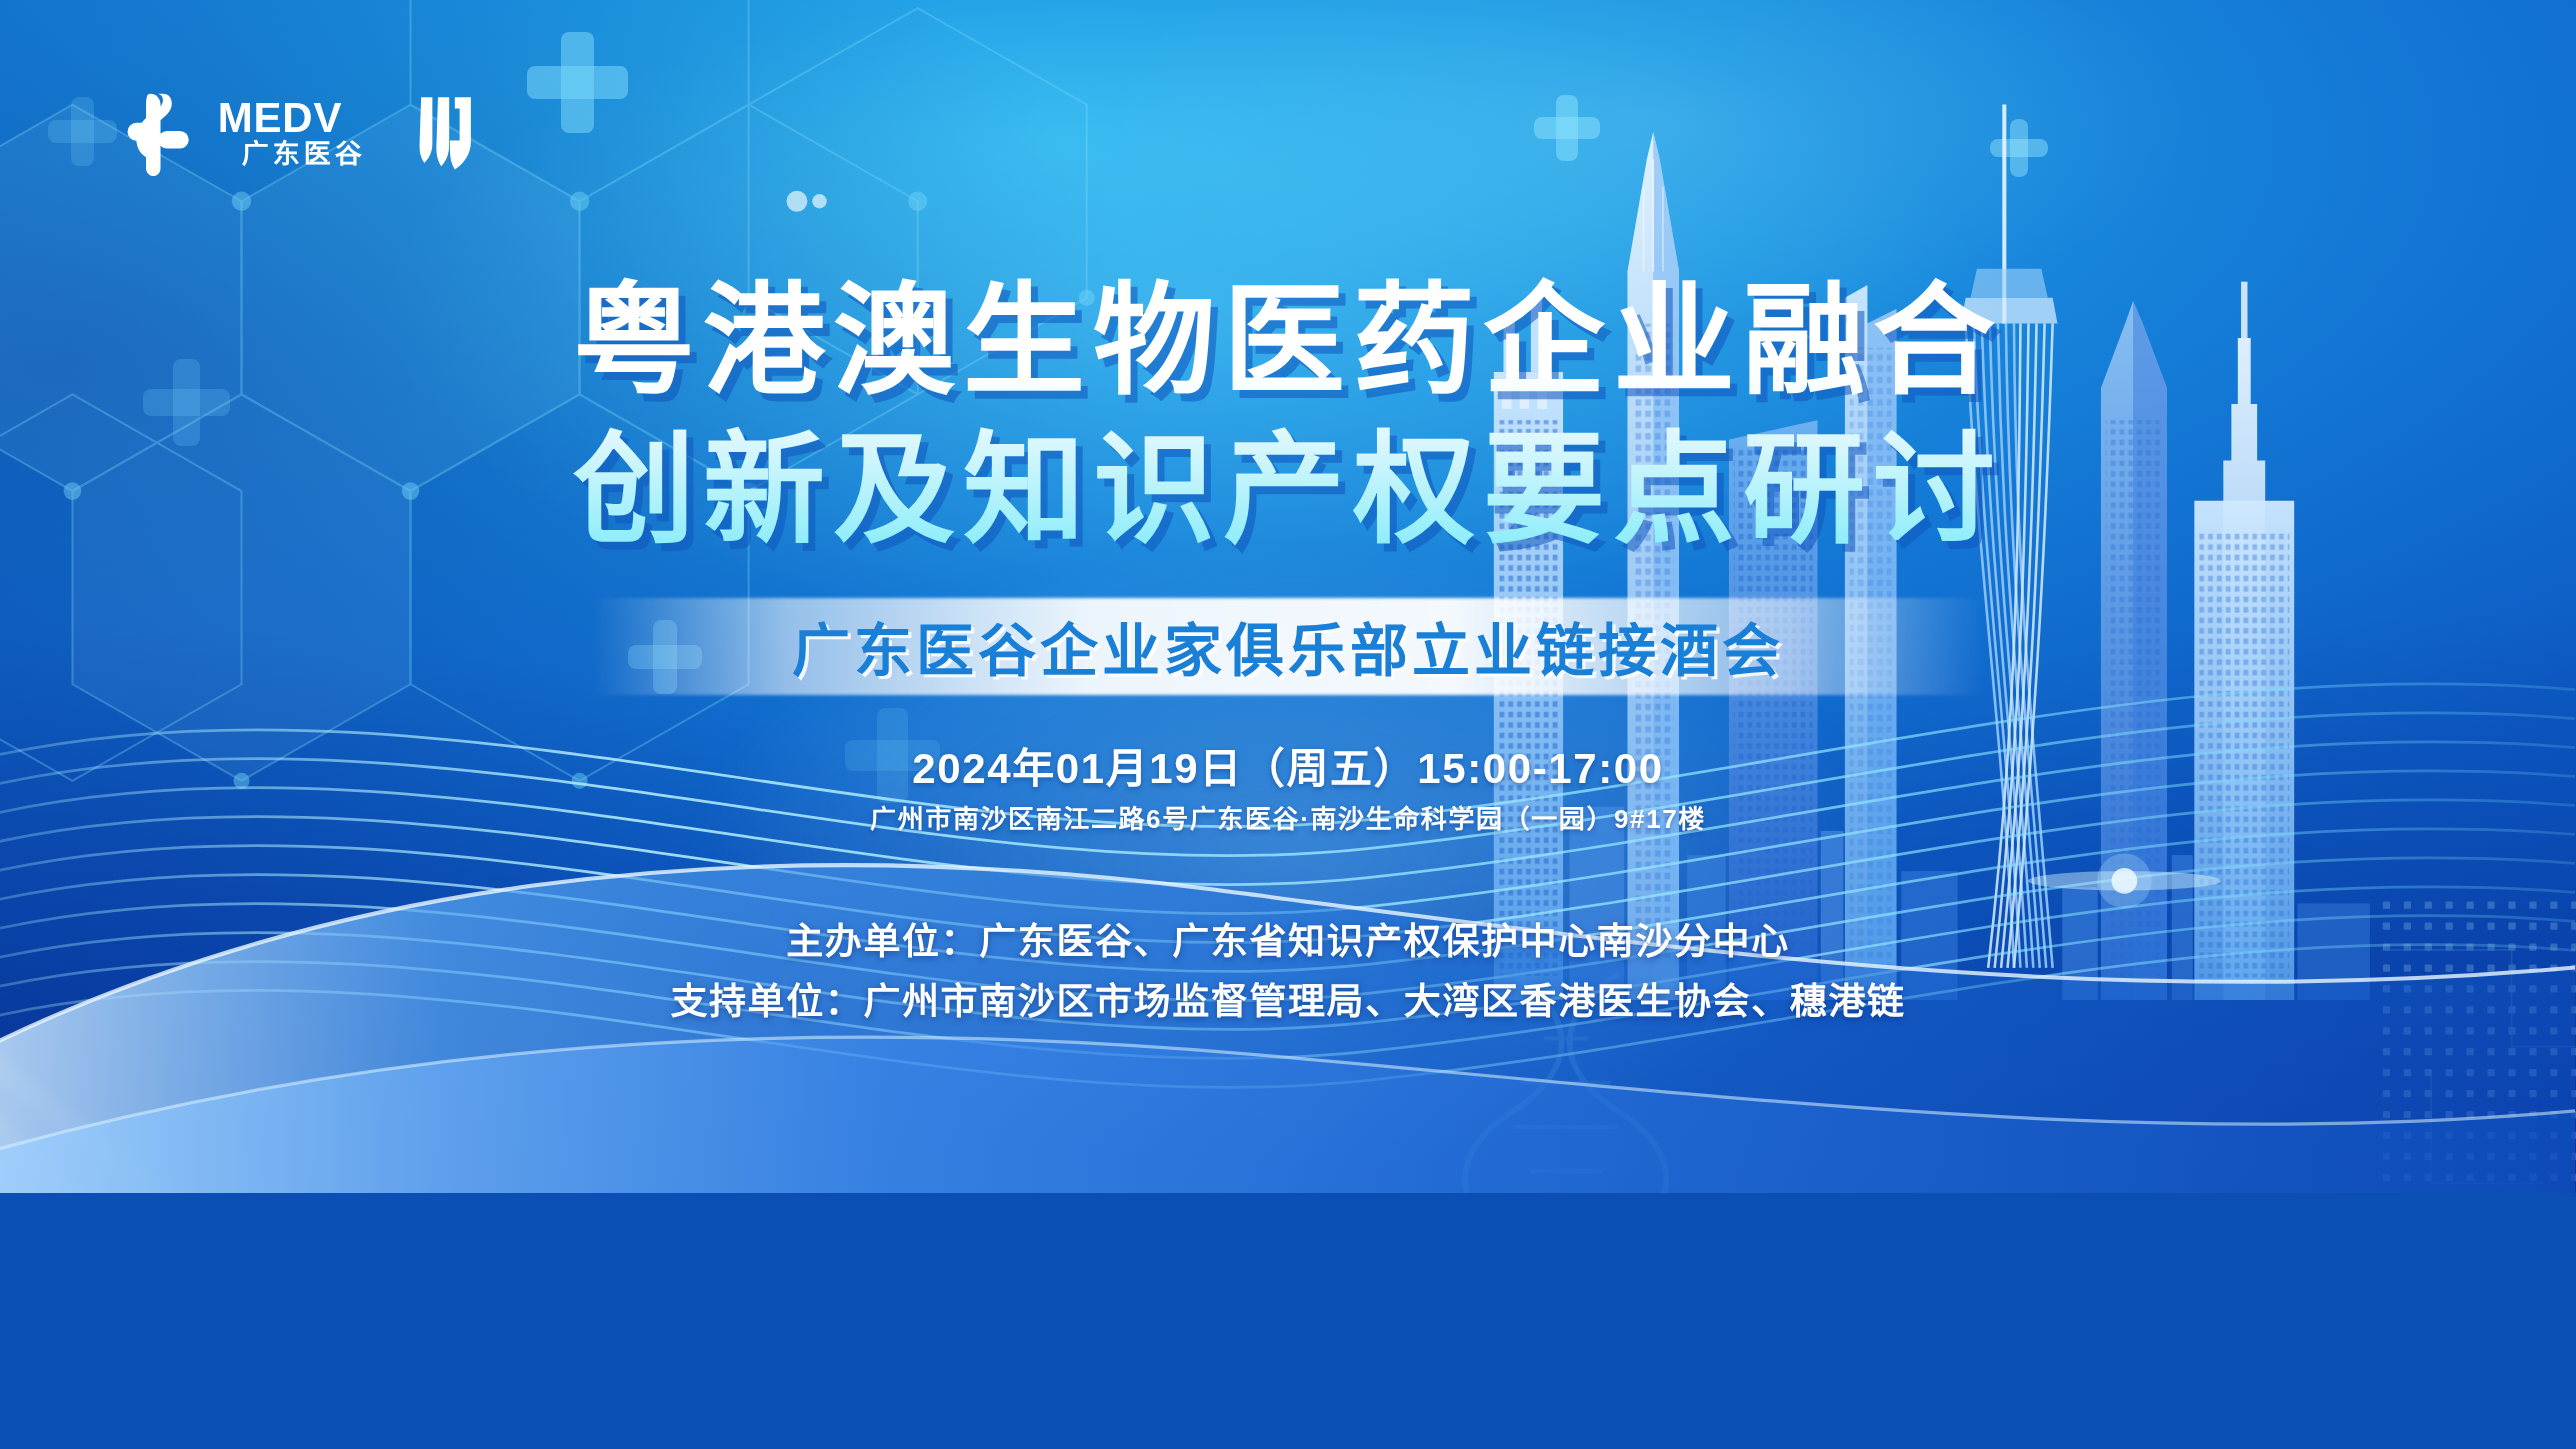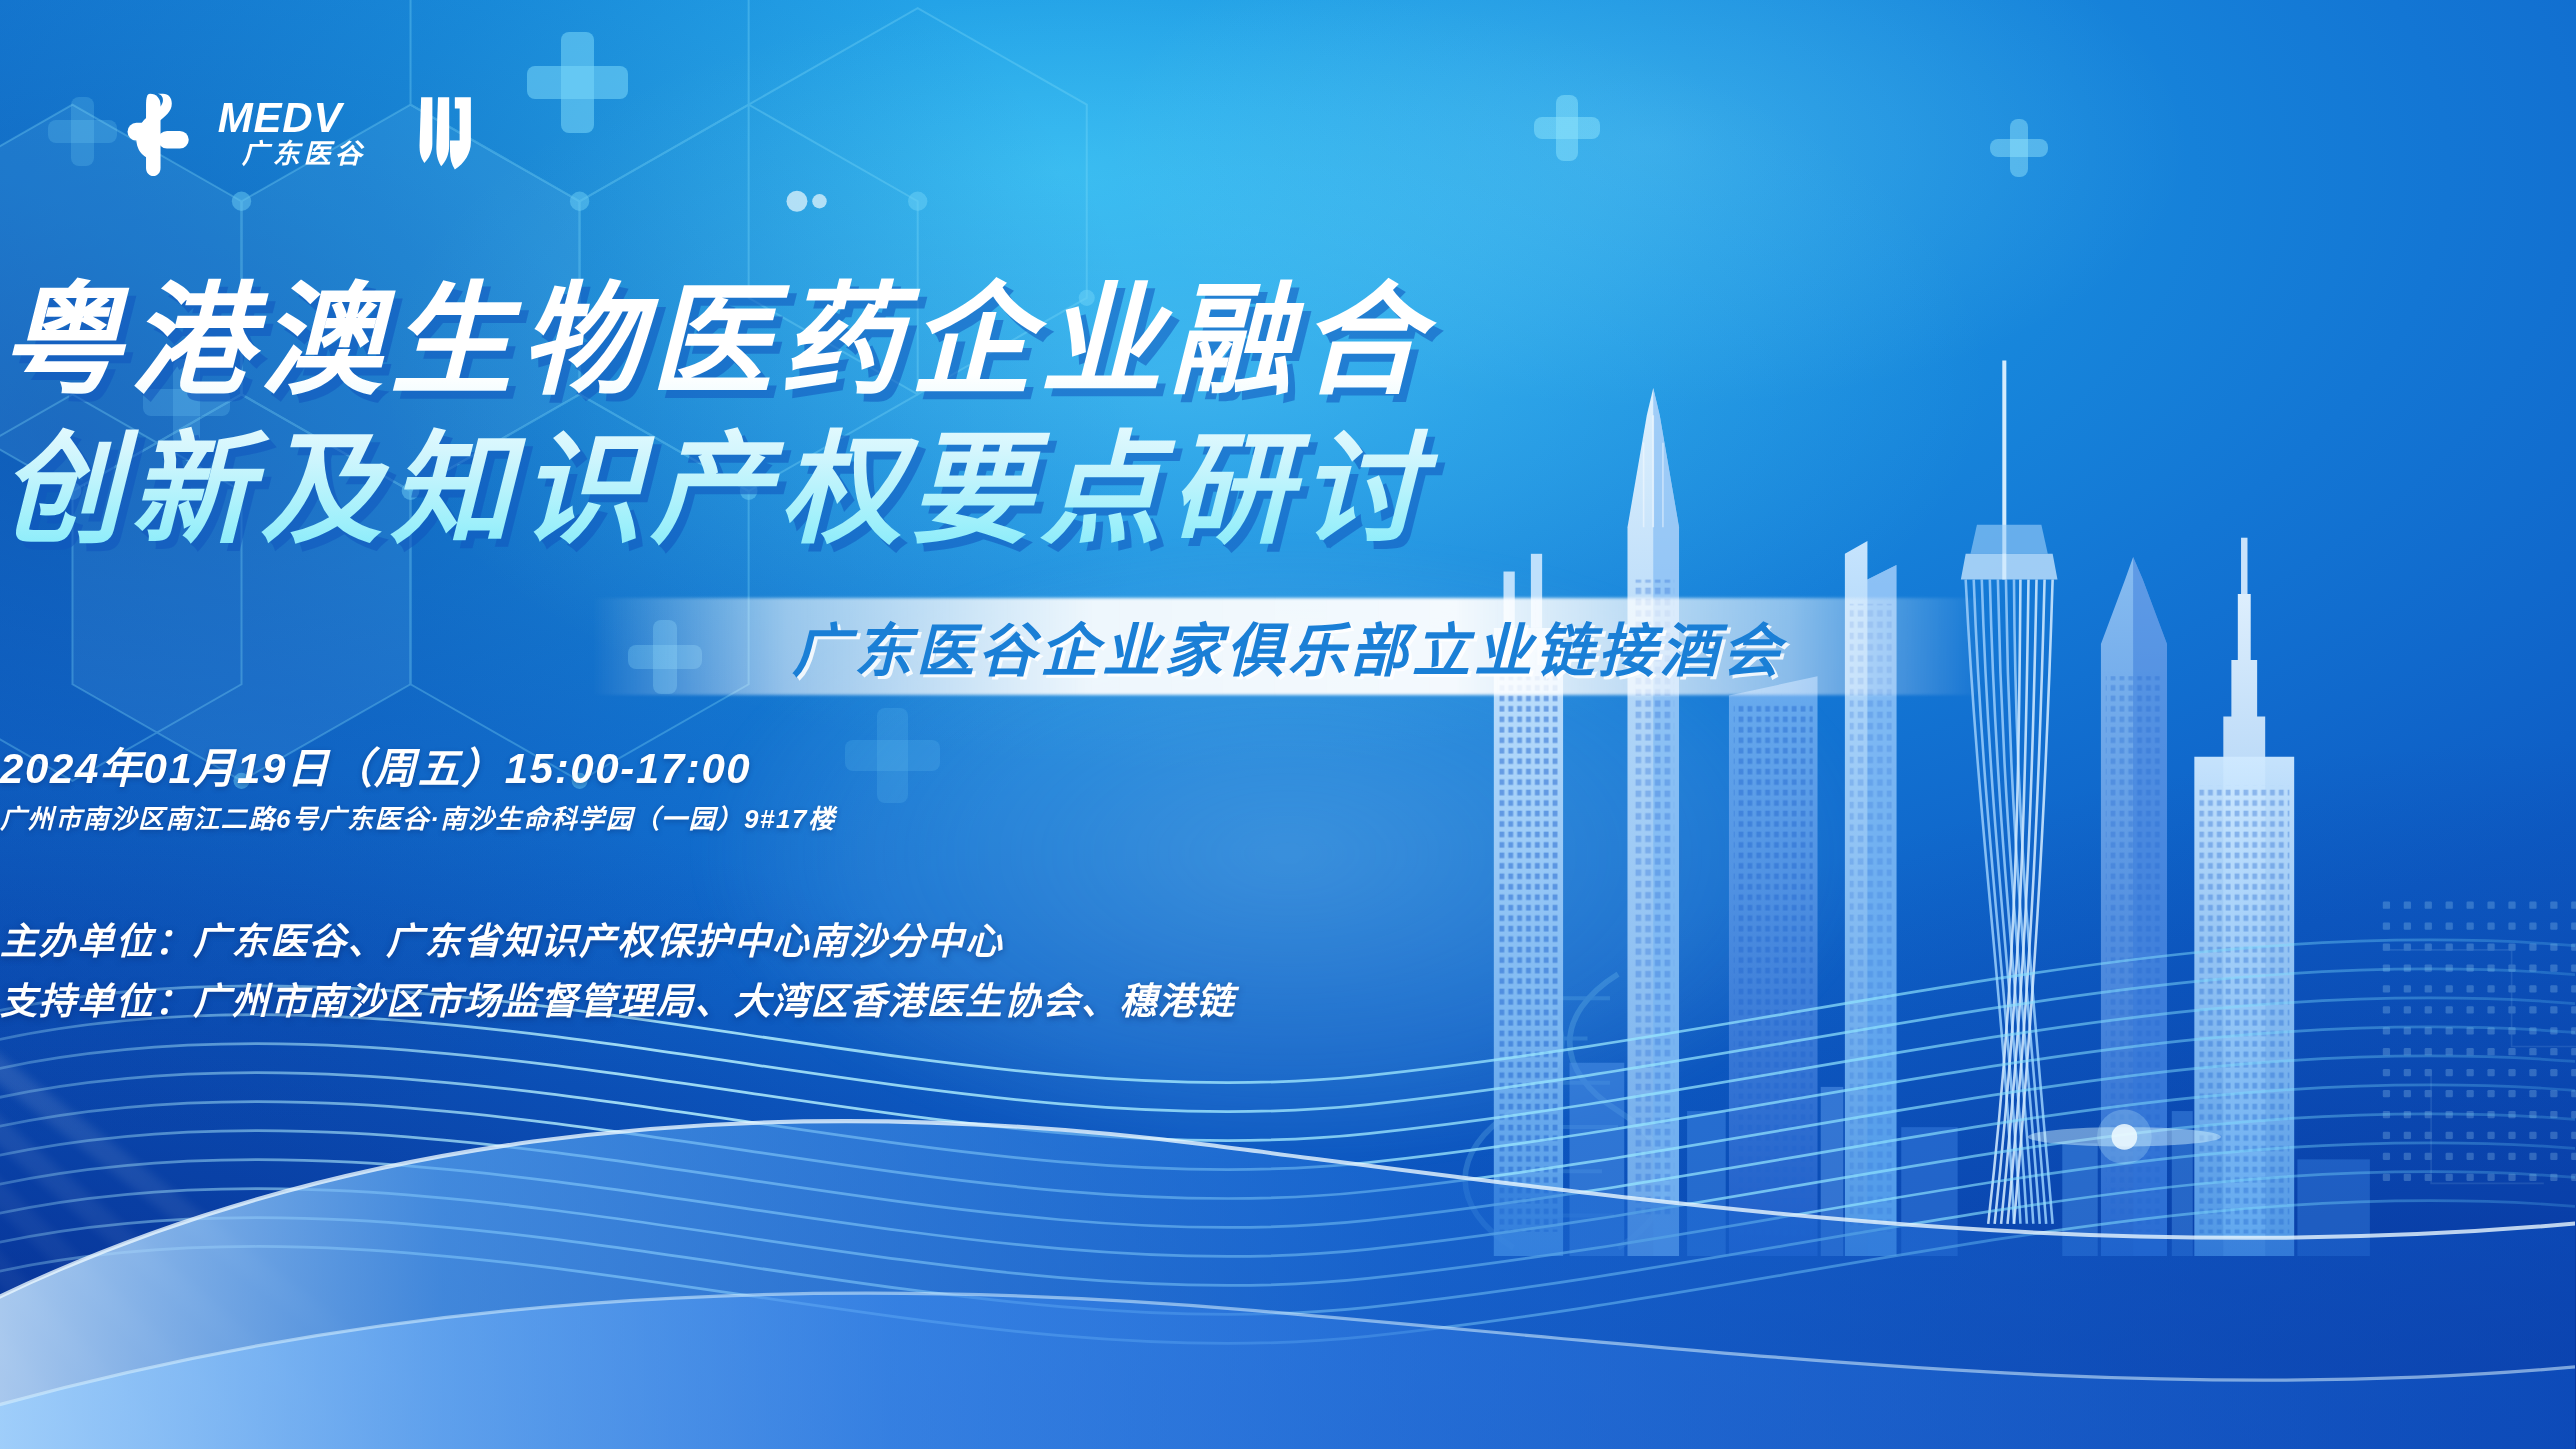--- a/index.html
+++ b/index.html
@@ -1,25 +1,24 @@
 <!DOCTYPE html>
 <html lang="zh-CN" style="font-size:13px"><head>
 <meta charset="utf-8">
 <title>Event Banner</title>
 <style>
   html,body{margin:0;padding:0;background:#0b4fb5;}
   *{box-sizing:border-box;}
   #stage{
     position:relative;
-    width:2576px;height:1449px;
+    width:2576px;height:1193px;
     overflow:hidden;
     font-family:"Liberation Sans","DejaVu Sans",sans-serif;
     background:
       radial-gradient(120% 95% at 41% 12%, #31b7ef 0%, #1b95e2 22%, #1376d4 45%, #0d5bc4 68%, #0a44b4 100%);
-    font-style: italic;
   }
 
   
   .layer{position:absolute;inset:0;pointer-events:none;}
 
   
   .vignette{
     background:
       radial-gradient(60% 70% at 3% 30%, rgba(7,45,140,.40) 0%, rgba(7,45,140,0) 70%),
       radial-gradient(70% 60% at 0% 95%, rgba(4,30,120,.55) 0%, rgba(4,30,120,0) 72%),
@@ -74,21 +73,21 @@
     color:#fff;font-weight:700;font-size:35px;letter-spacing:1.6px;white-space:nowrap;
   }
 
   
   .skyline{position:absolute;right:0;bottom:193px;width:1087px;height:918px;}
 
   
   .waves{position:absolute;left:0;right:0;bottom:0;height:515px;}
 
   
-  .content{position:absolute;left:0;right:0;top:266px;text-align:left;}
+  .content{position:absolute;left:0;right:0;top:266px;text-align:center;}
 
   .title{
     font-family:"DejaVu Serif","Liberation Serif",serif;
     font-weight:700;
     font-size:122px;
     line-height:1.22;
     letter-spacing:8px;
     margin:0;
     background:linear-gradient(180deg,#ffffff 0%,#ffffff 36%,#d4f6fd 62%,#9ff0fb 86%,#7fe9fa 100%);
     -webkit-background-clip:text;background-clip:text;

